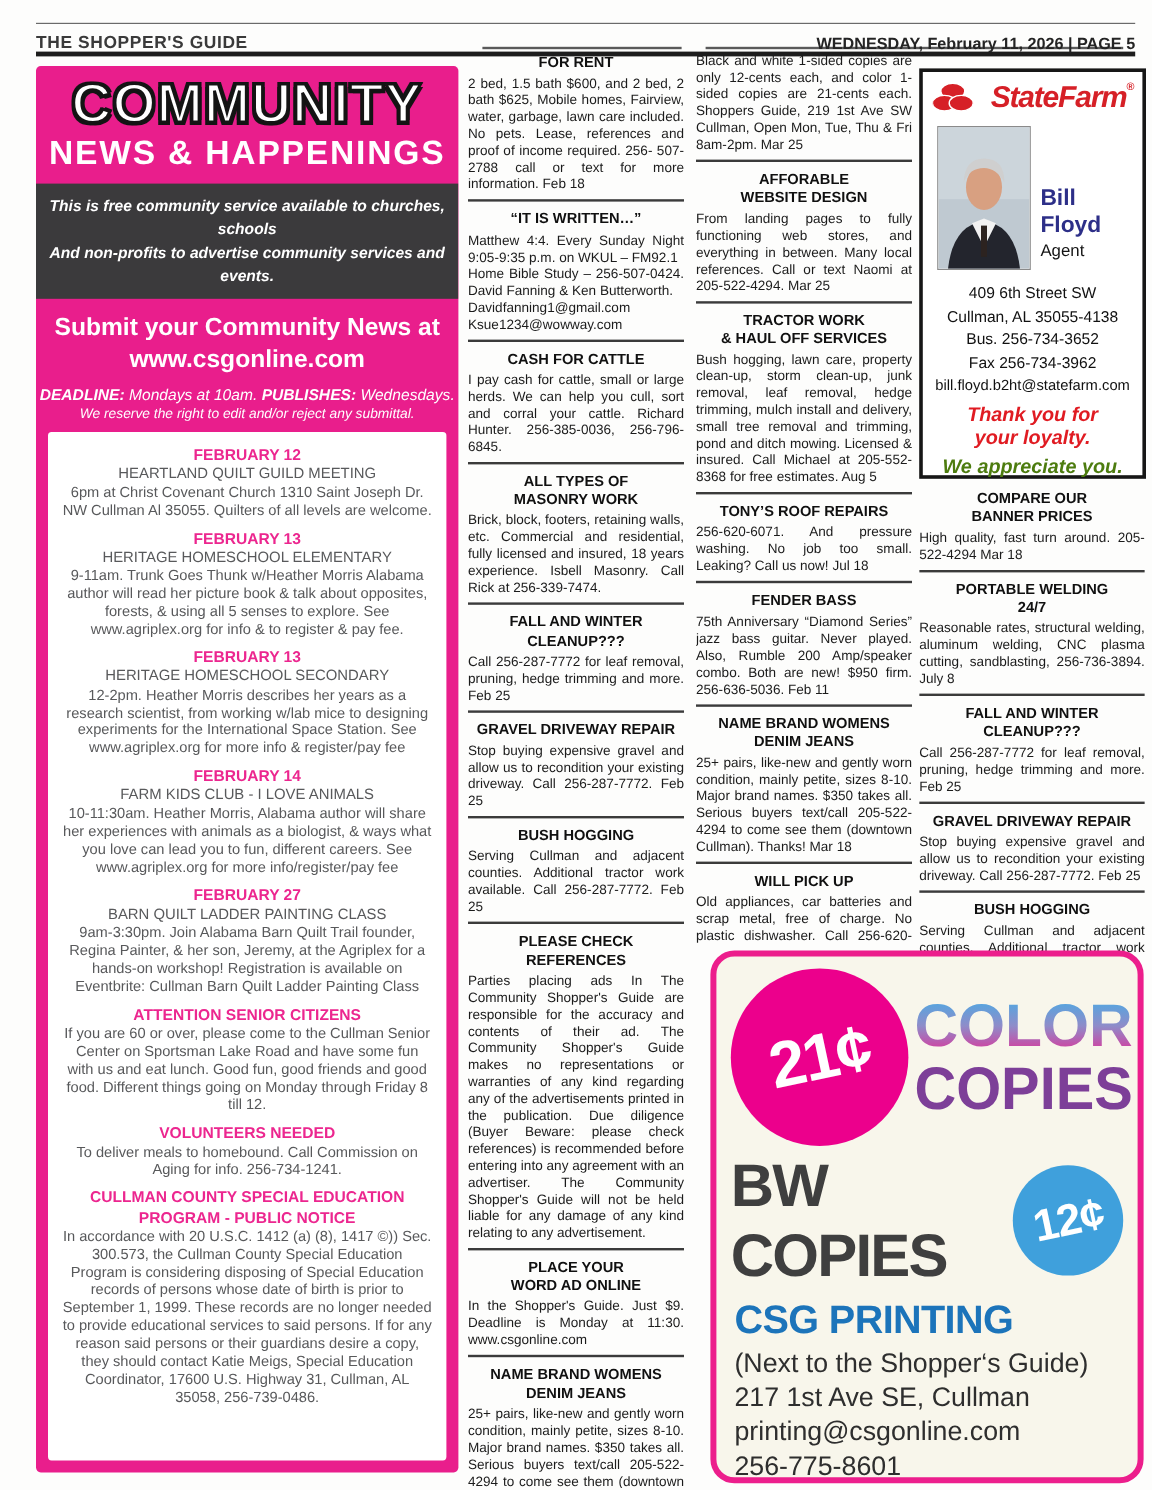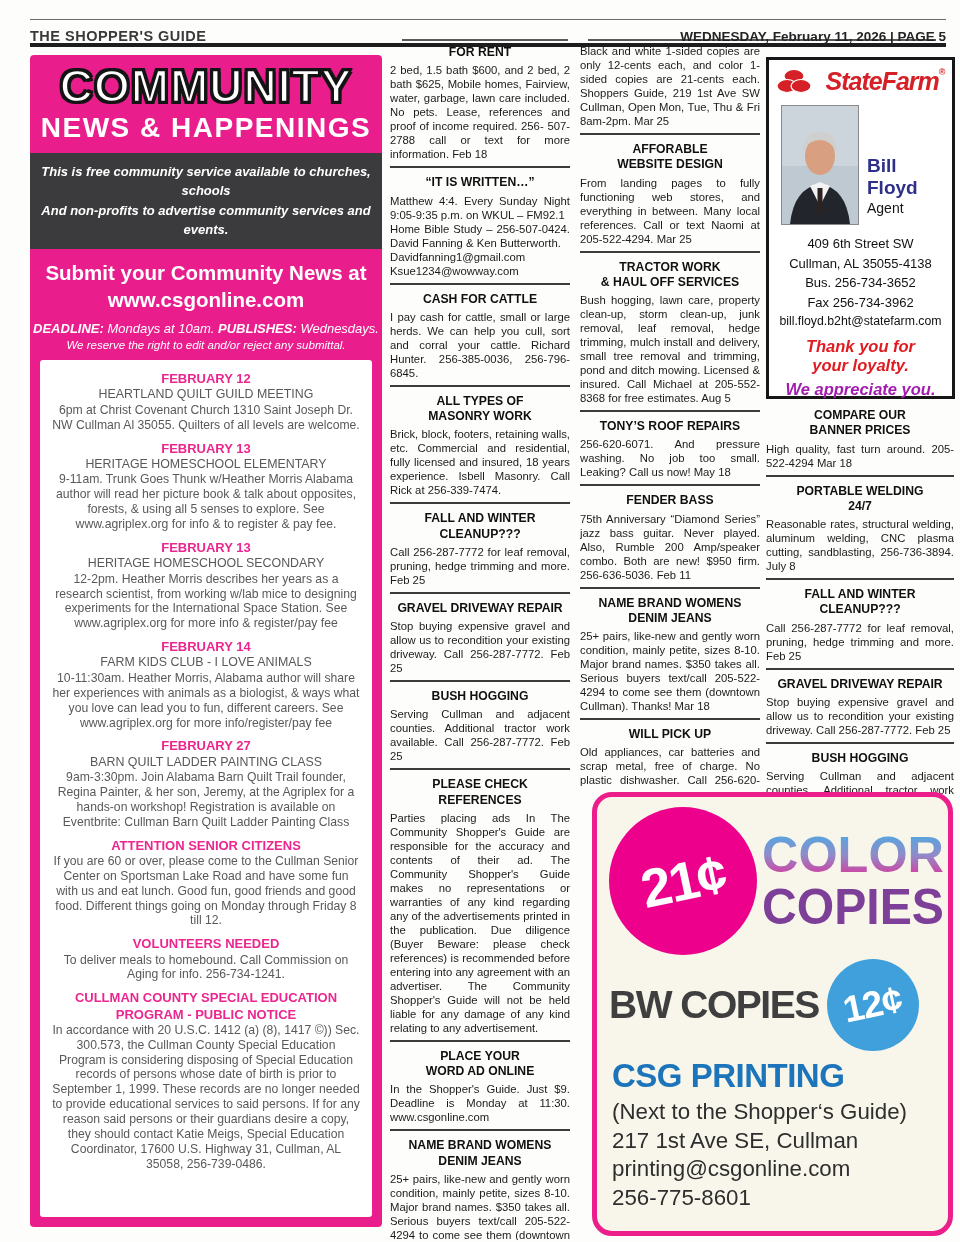--- a/index.html
+++ b/index.html
@@ -69,37 +69,37 @@
   .sf-logo-row { display:flex; justify-content:center; align-items:center;gap:12px; }
   .sf-name { font-size:25px; font-weight:bold; font-style:italic; color:#D62027; letter-spacing:-1px; margin-left:3px; }
   .sf-reg { font-size:9px; color:#D62027; vertical-align:top; font-style:normal; }
   .sf-mid { display:flex; margin-top:9px; padding-left:7px; gap:8px; }
   .sf-photo { width:76px; height:118px; border:1px solid #8a8a8a; flex:0 0 auto; }
   .sf-agent-name { font-size:19px; font-weight:bold; color:#2D2F88; margin-top:50px; }
   .sf-agent-title { font-size:14px; color:#141414; margin-top:1px; }
   .sf-addr { text-align:center; font-size:13px; color:#111; line-height:1.5; margin-top:9px; }
   .sf-addr .email { font-size:12.3px; }
   .sf-thanks { color:#E01B22; font-weight:bold; font-style:italic; font-size:16.5px; text-align:center; line-height:1.15; margin-top:7px; }
-  .sf-appreciate { color:#a21caf; font-weight:bold; font-style:italic; font-size:16.5px; text-align:center; margin-top:5px; }
+  .sf-appreciate { color:#4d7c0f; font-weight:bold; font-style:italic; font-size:16.5px; text-align:center; margin-top:5px; }
 
   
   .copies-ad {
     position:absolute; left:592px; top:792px; width:361px; height:444px;
     background:#F8F6EB; border:5px solid #EC1E8C; border-radius:20px;
     box-sizing:border-box; padding:10px 12px;
   }
   .cp-row1 { display:flex; align-items:center; gap:5px; }
   .cp-circle-pink {
     width:148px; height:148px; border-radius:50%; background:#EC008C; flex:0 0 auto;
     display:flex; align-items:center; justify-content:center;
   }
   .cp-price { color:#fff; font-weight:bold; font-size:54px; transform:rotate(-12deg); letter-spacing:-2px; }
   .cp-words { display:flex; flex-direction:column; }
   .cp-row2 { display:flex; align-items:center; gap:8px; margin-top:4px; }
-  .cp-bw { font-size:39px; font-weight:bold; color:#3f3f3f; letter-spacing:-1.5px; }
+  .cp-bw { font-size:50px; font-weight:bold; color:#3f3f3f; letter-spacing:-1.5px; }
   .cp-circle-blue {
     width:92px; height:92px; border-radius:50%; background:#3FA0DC; flex:0 0 auto;
     display:flex; align-items:center; justify-content:center;
   }
   .cp-price2 { color:#fff; font-weight:bold; font-size:37px; transform:rotate(-12deg); letter-spacing:-1px; }
   .cp-company { font-size:33px; font-weight:bold; color:#1C74BA; letter-spacing:-.5px; margin:6px 0 3px 3px; }
   .cp-lines { font-size:22.3px; color:#2e2e2e; line-height:1.28; margin-left:3px; }
 </style>
 </head>
 <body>
@@ -257,21 +257,21 @@
         <div class="ad-title">
           <div>TRACTOR WORK</div>
           <div>&amp; HAUL OFF SERVICES</div>
         </div>
         <div class="ad-body">Bush hogging, lawn care, property clean-up, storm clean-up, junk removal, leaf removal, hedge trimming, mulch install and delivery, small tree removal and trimming, pond and ditch mowing. Licensed &amp; insured. Call Michael at 205-552-8368 for free estimates.  Aug 5</div>
       </div>
       <div class="ad">
         <div class="ad-title">
           <div>TONY’S ROOF REPAIRS</div>
         </div>
-        <div class="ad-body">256-620-6071. And pressure washing. No job too small. Leaking? Call us now!  May 18</div>
+        <div class="ad-body">256-620-6071. And pressure washing. No job too small. Leaking? Call us now!  Jul 18</div>
       </div>
       <div class="ad">
         <div class="ad-title">
           <div>FENDER BASS</div>
         </div>
         <div class="ad-body">75th Anniversary “Diamond Series” jazz bass guitar. Never played. Also, Rumble 200 Amp/speaker combo. Both are new! $950 firm. 256-636-5036. Feb 11</div>
       </div>
       <div class="ad">
         <div class="ad-title">
           <div>NAME BRAND WOMENS</div>

